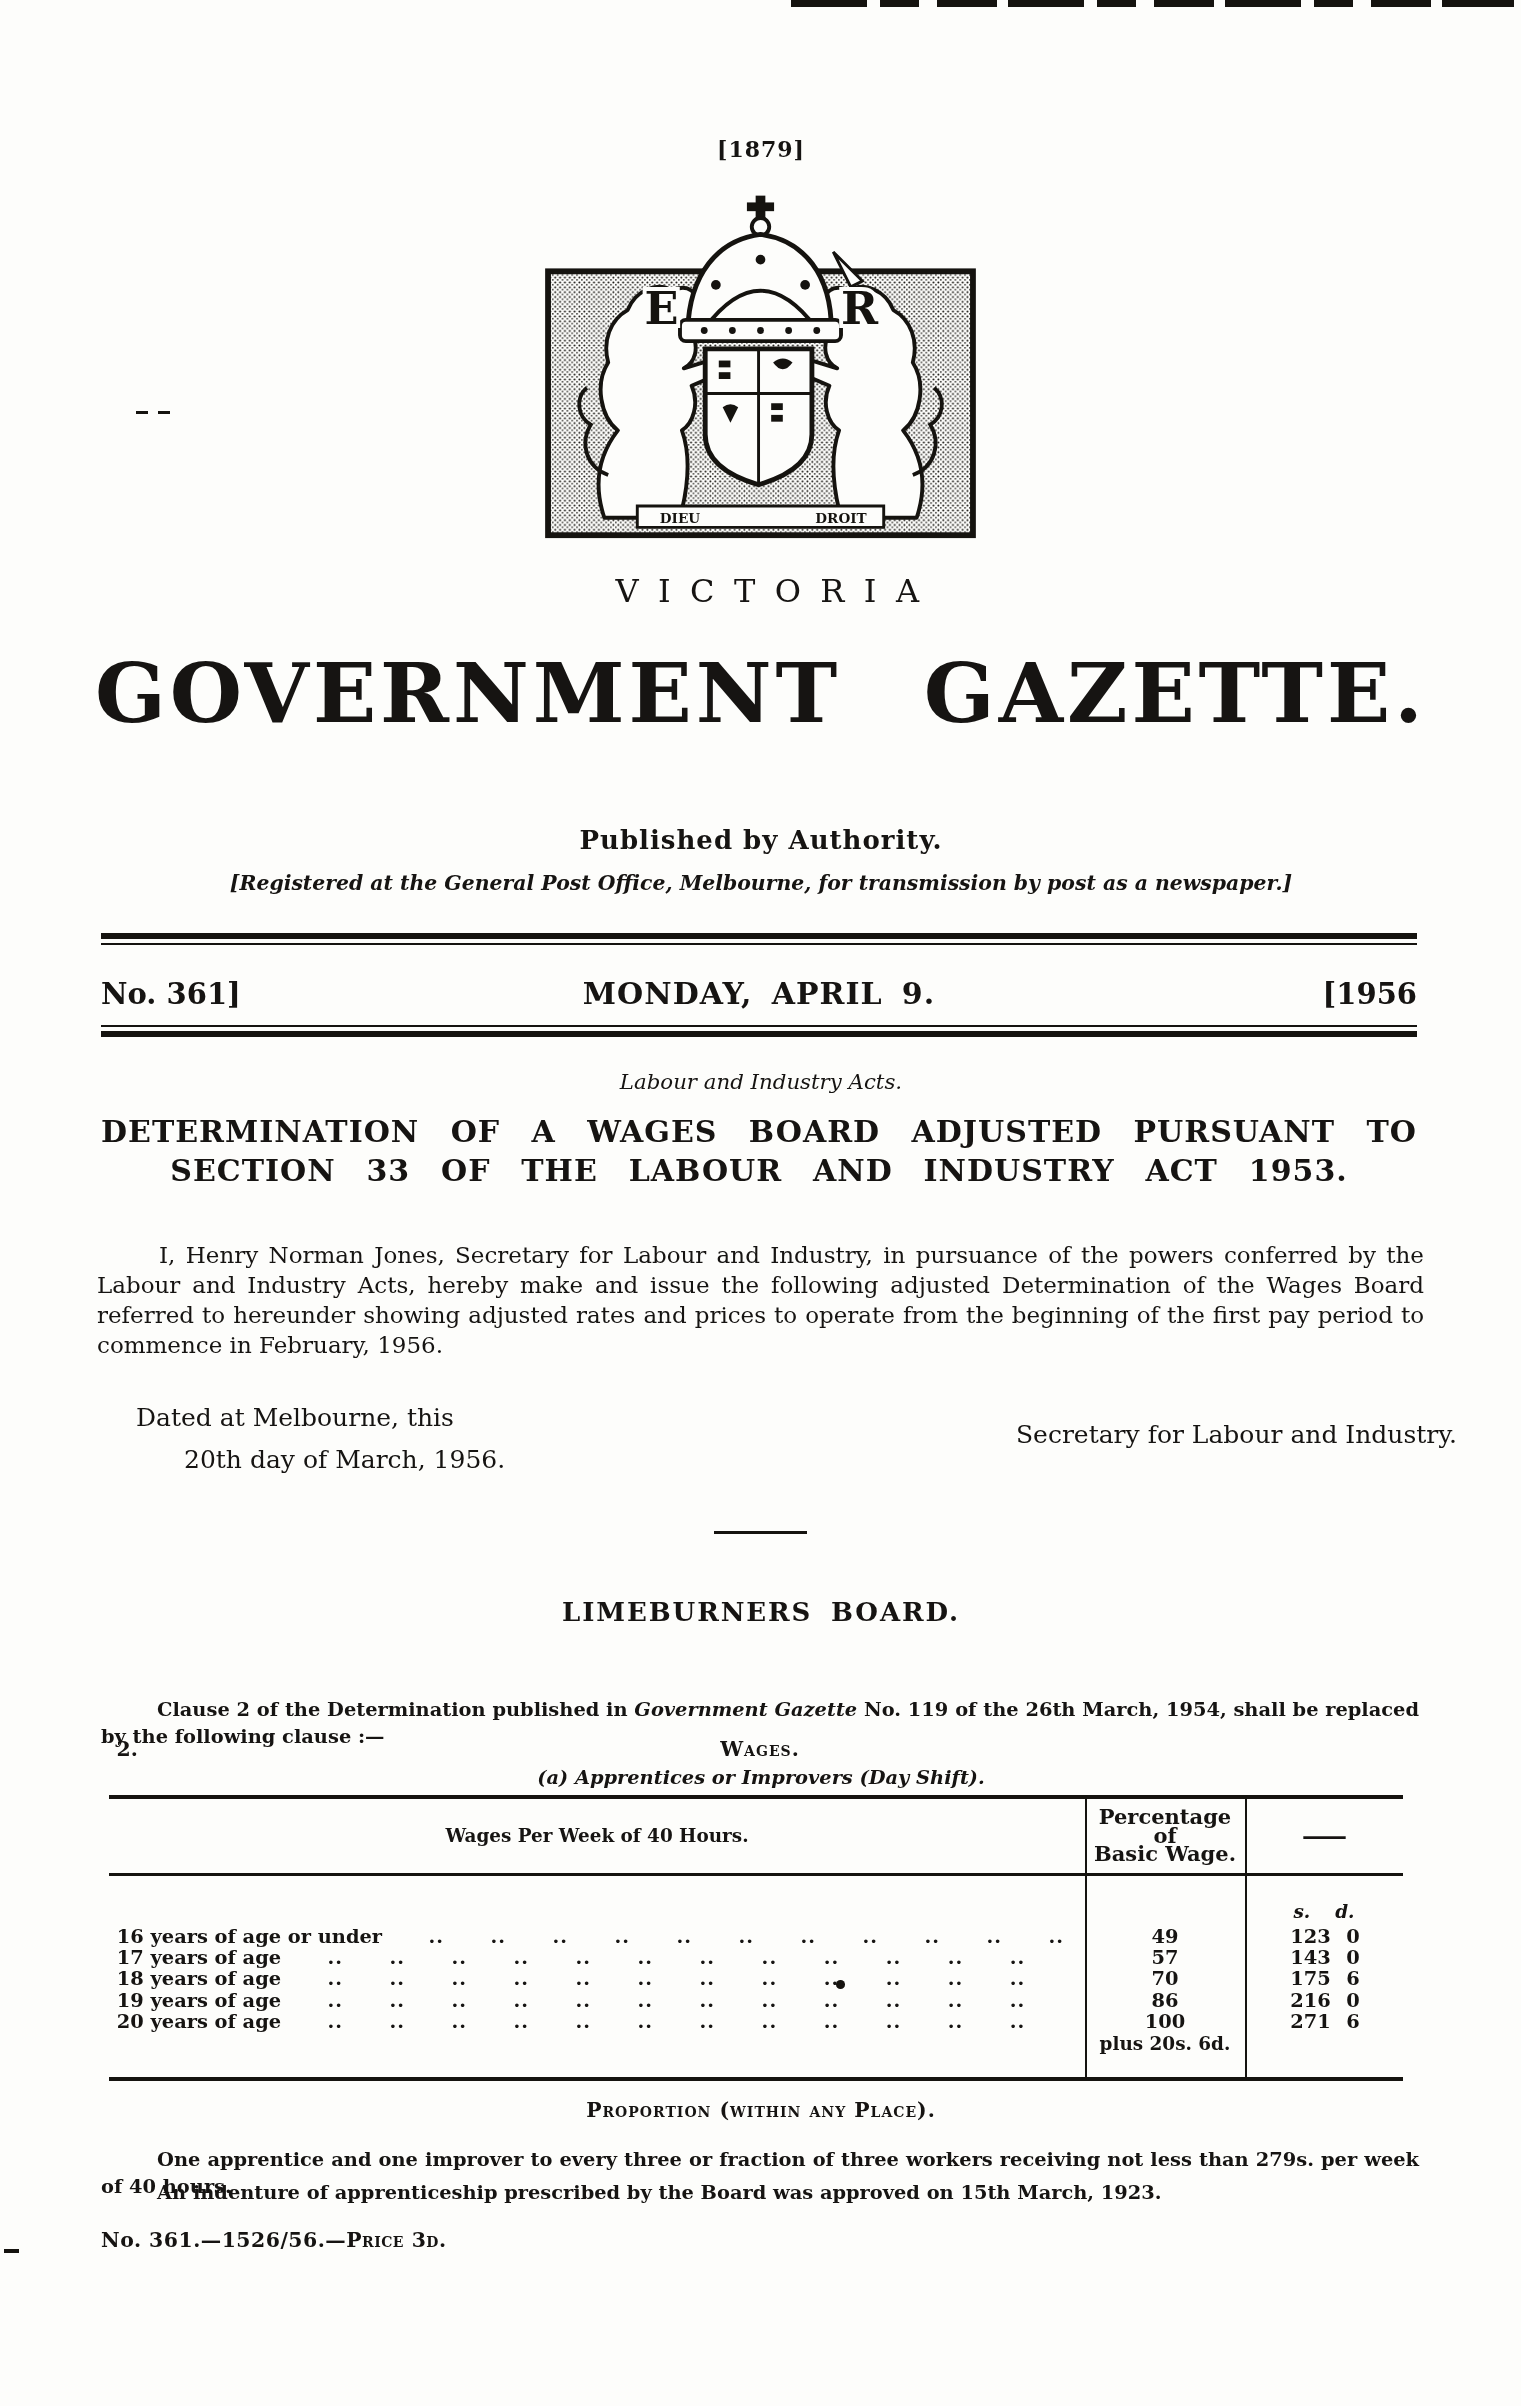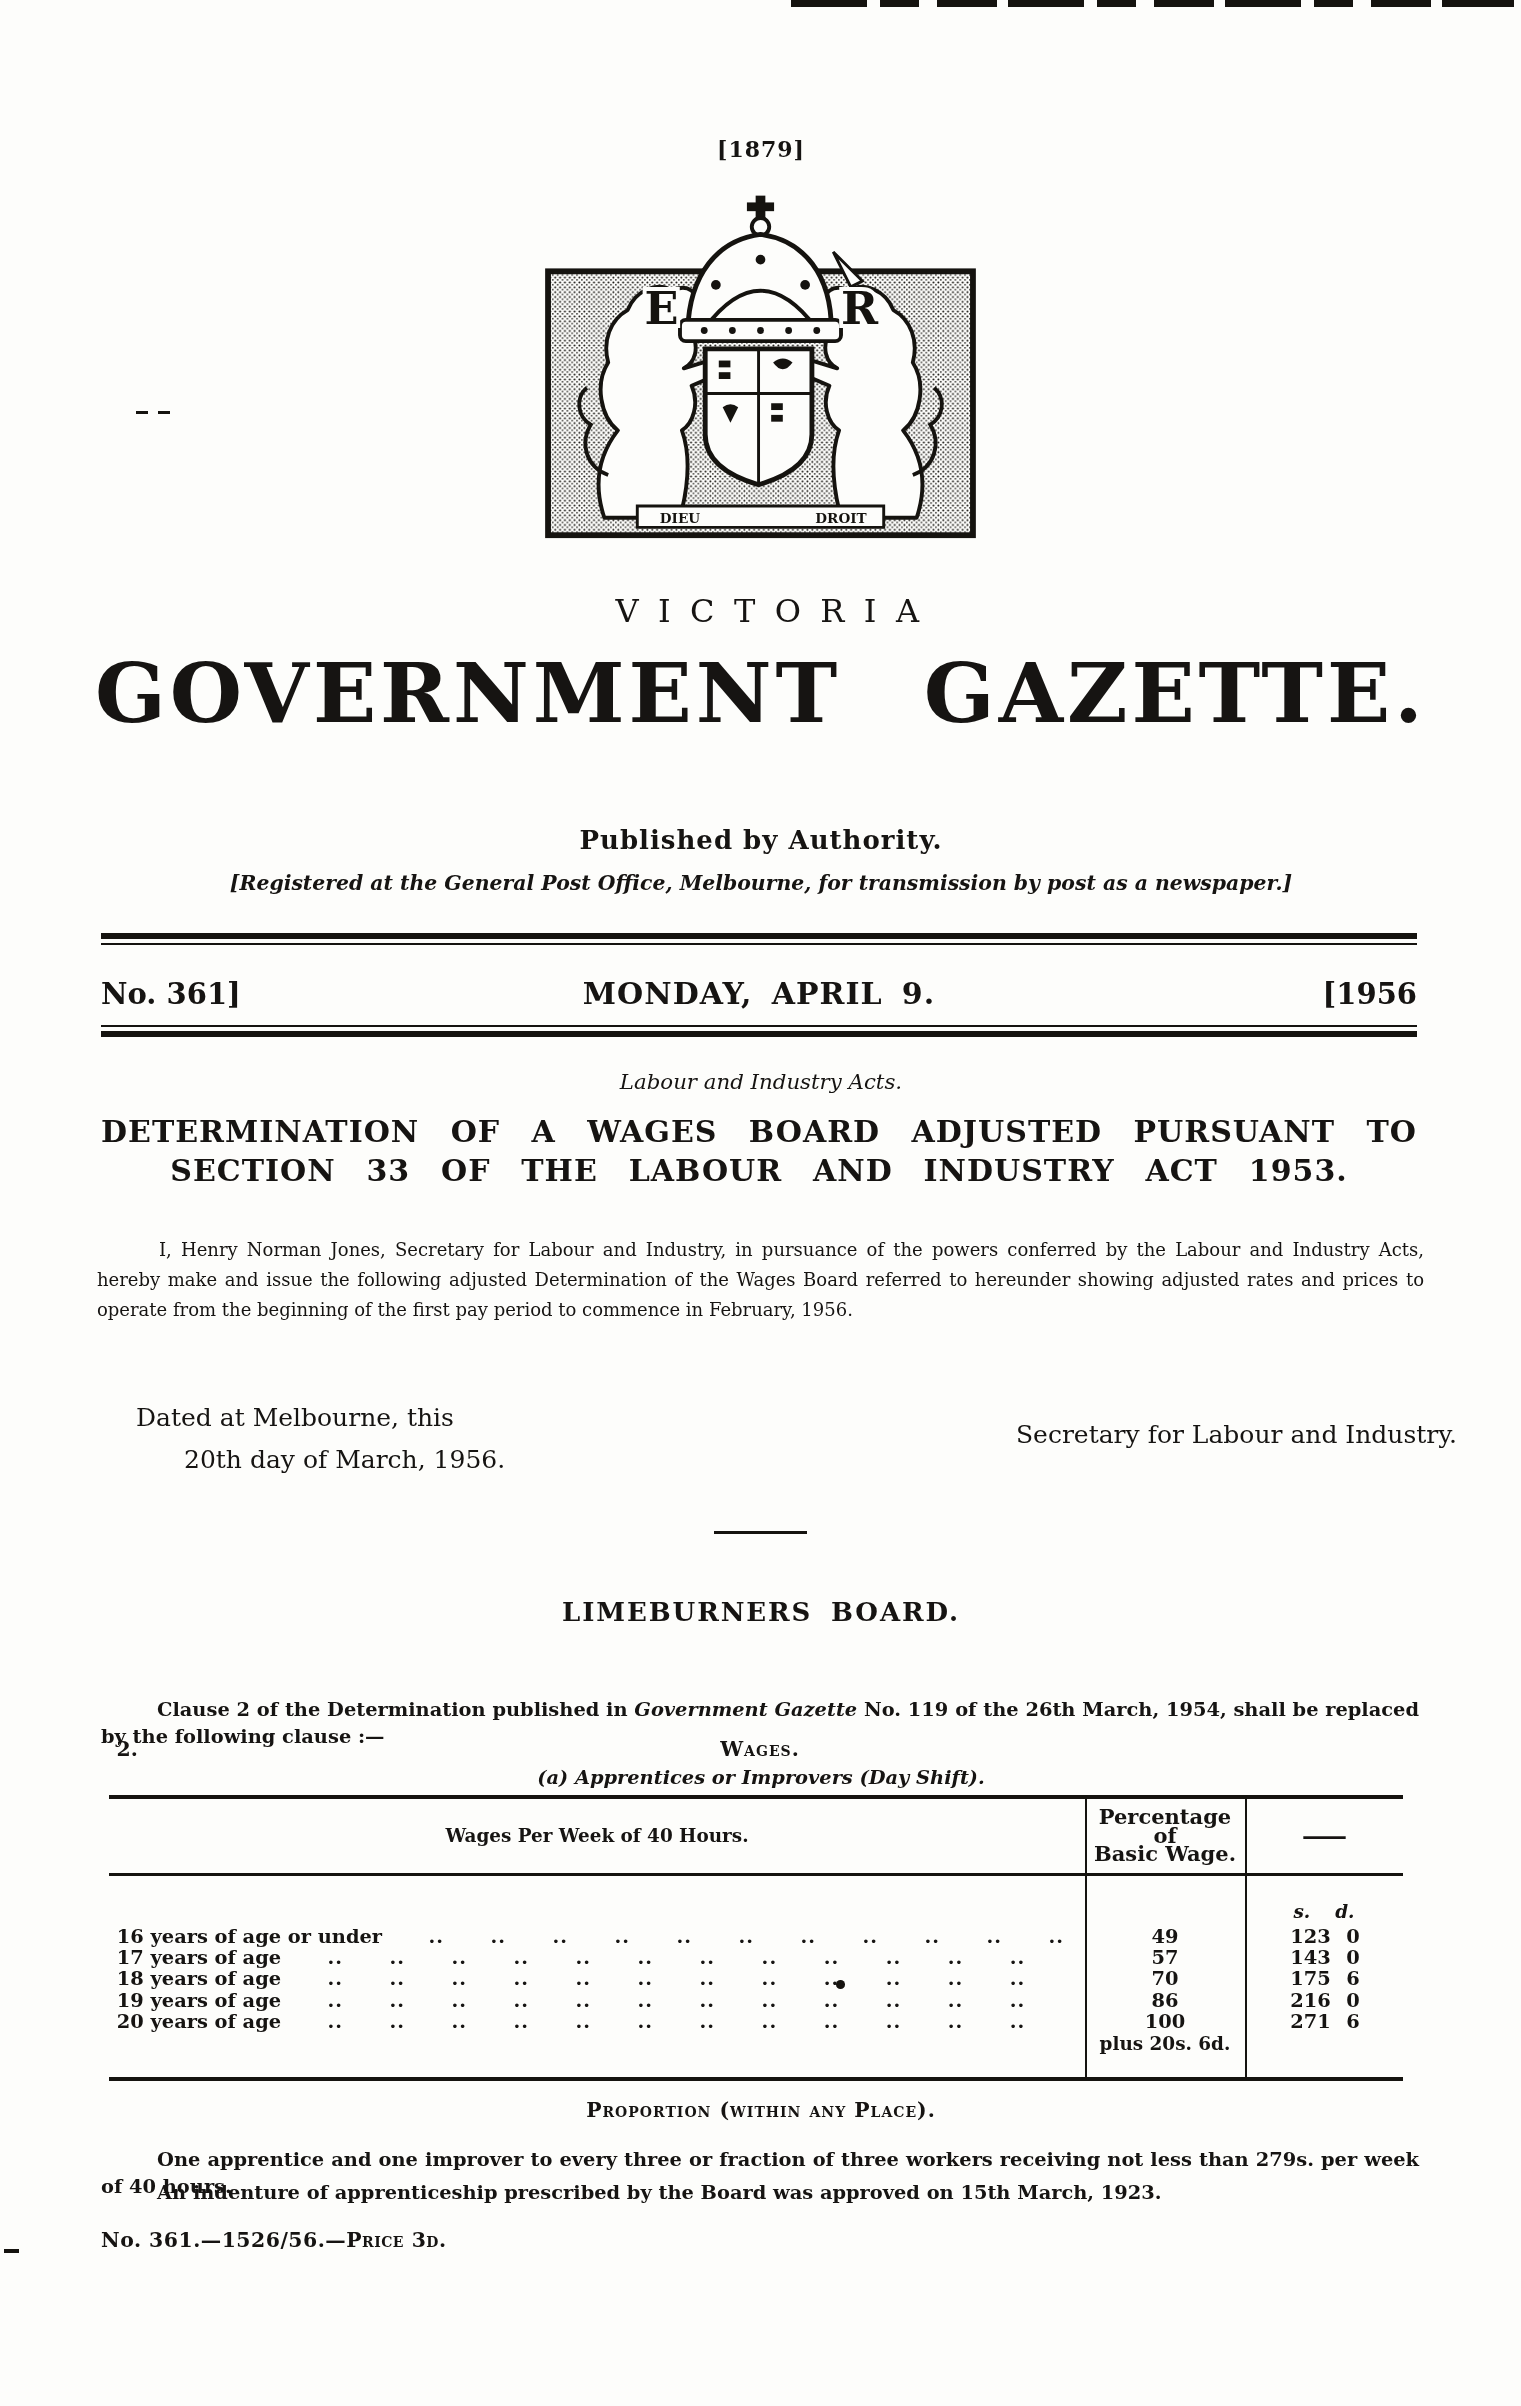--- a/index.html
+++ b/index.html
@@ -14,21 +14,21 @@
   .art-hyphens{position:absolute;top:411px;left:136px;width:35px;height:2.9px;
     background:repeating-linear-gradient(90deg,#15130f 0 11.6px,transparent 11.6px 22px);}
   .art-dash-bl{position:absolute;top:2249px;left:3.9px;width:15.5px;height:3.9px;background:#15130f;}
   .art-blot{position:absolute;top:1980px;left:836px;width:8.7px;height:8.7px;border-radius:50%;background:#15130f;}
 
   .page-number{top:136px;font-size:22px;font-weight:bold;letter-spacing:1px;}
 
   
   .arms{position:absolute;top:184px;left:544px;width:433px;height:357px;}
 
-  .victoria{top:592px;font-size:32px;letter-spacing:19.4px;padding-left:32px;}
+  .victoria{top:572px;font-size:32px;letter-spacing:19.4px;padding-left:32px;}
   .gazette-title{top:644px;font-size:83px;font-weight:bold;letter-spacing:3.9px;word-spacing:50px;margin:0;}
   .authority{top:788px;font-size:26px;font-weight:bold;letter-spacing:1px;margin-top:37px;}
   .registered{top:871px;font-size:20.4px;font-weight:bold;font-style:italic;}
 
   .rule-pair{left:101px;width:1316px;position:absolute;}
   .rule-pair .thick{height:5.8px;background:#15130f;}
   .rule-pair .thin{height:1.9px;background:#15130f;margin-top:3.9px;}
   .rule-a{top:933px;}
   .rule-b{top:1025px;}
   .rule-b .thin{margin-top:0;}
@@ -37,21 +37,21 @@
   .issue-row{top:966px;left:101px;width:1316px;position:absolute;height:45px;
     display:flex;justify-content:space-between;align-items:flex-end;font-weight:bold;font-size:29px;}
   .issue-date{position:absolute;left:50%;transform:translateX(-50%);bottom:0;
     font-size:30px;letter-spacing:1px;word-spacing:7.8px;}
 
   .acts-line{top:1069px;font-size:21.3px;font-style:italic;}
   .det-heading{top:1112px;left:101px;width:1316px;position:absolute;font-weight:bold;font-size:30px;line-height:39px;}
   .det-line1{text-align:justify;text-align-last:justify;letter-spacing:1px;}
   .det-line2{text-align:center;word-spacing:19.4px;letter-spacing:1px;}
 
-  .opening-para{top:1217px;left:97px;width:1327px;position:absolute;font-size:18px;line-height:30px;
+  .opening-para{top:1217px;left:97px;width:1327px;position:absolute;font-size:23px;line-height:30px;
     text-align:justify;text-indent:62px;}
 
   .dated-block{top:1403px;left:101px;width:1316px;position:absolute;font-size:25px;}
   .dated-l1{margin-left:35px;}
   .dated-l2{margin-left:83px;margin-top:12.6px;}
   .sig{position:absolute;top:0;left:854px;width:563px;text-align:center;}
   .sig-title{margin-top:17px;}
 
   .short-rule{top:1531px;left:714px;width:93px;height:2.9px;position:absolute;background:#15130f;}
 

